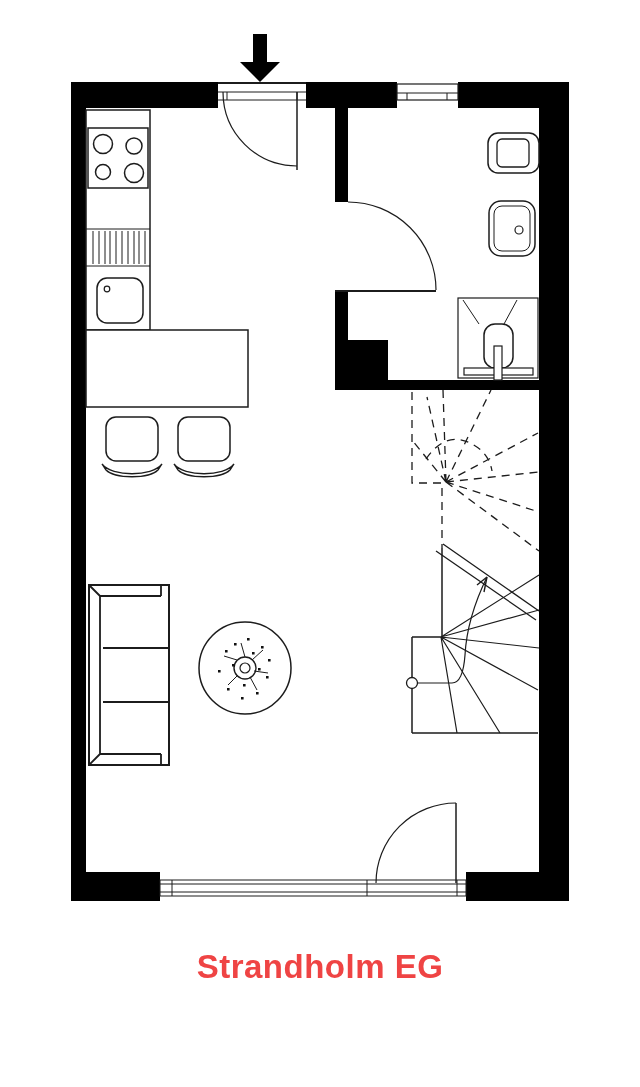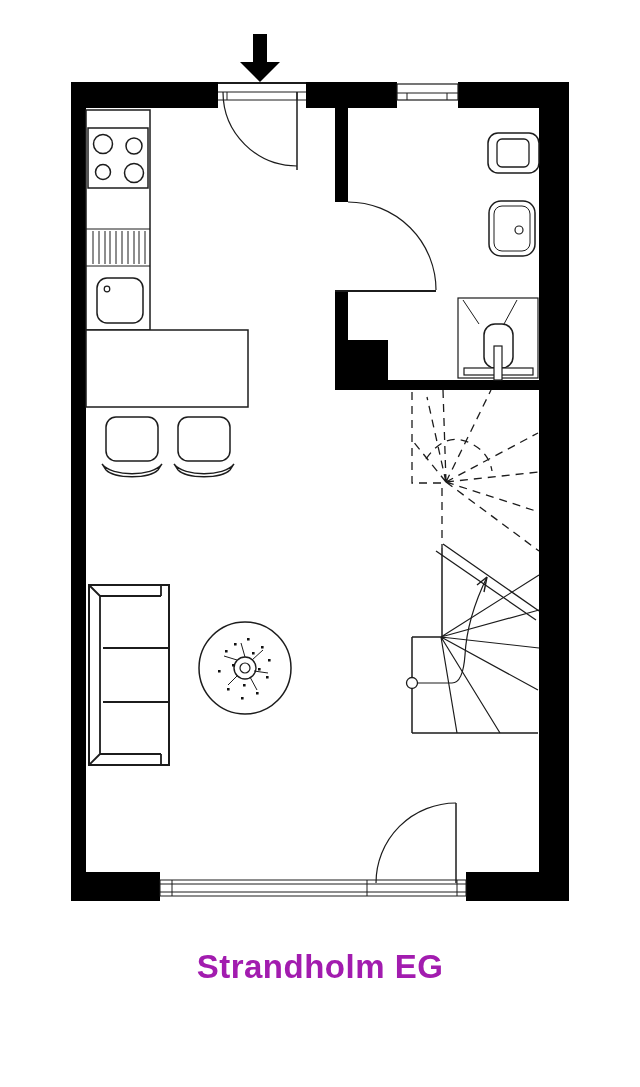--- a/index.html
+++ b/index.html
@@ -1,20 +1,20 @@
 <!DOCTYPE html>
 <html><head>
 <meta charset="utf-8">
 <style>
   html,body{margin:0;padding:0;background:#ffffff;}
   .canvas{position:relative;width:640px;height:1087px;background:#ffffff;overflow:hidden;
           font-family:"Liberation Sans", sans-serif;}
   .plan-svg{position:absolute;left:0;top:0;}
   .plan-title{position:absolute;left:0;top:948px;width:640px;text-align:center;
-              font-size:33px;font-weight:bold;color:#a21caf;letter-spacing:0.5px;}
+              font-size:33px;font-weight:bold;color:#ef4444;letter-spacing:0.5px;}
   svg .wall{fill:#000000;stroke:none;shape-rendering:crispEdges;}
   svg .ln{stroke:#1c1c1c;fill:none;}
   svg .fill-w{fill:#ffffff;}
 </style>
 </head>
 <body>
 
 <div class="canvas">
   <svg class="plan-svg" width="640" height="1087" viewBox="0 0 640 1087">
 

